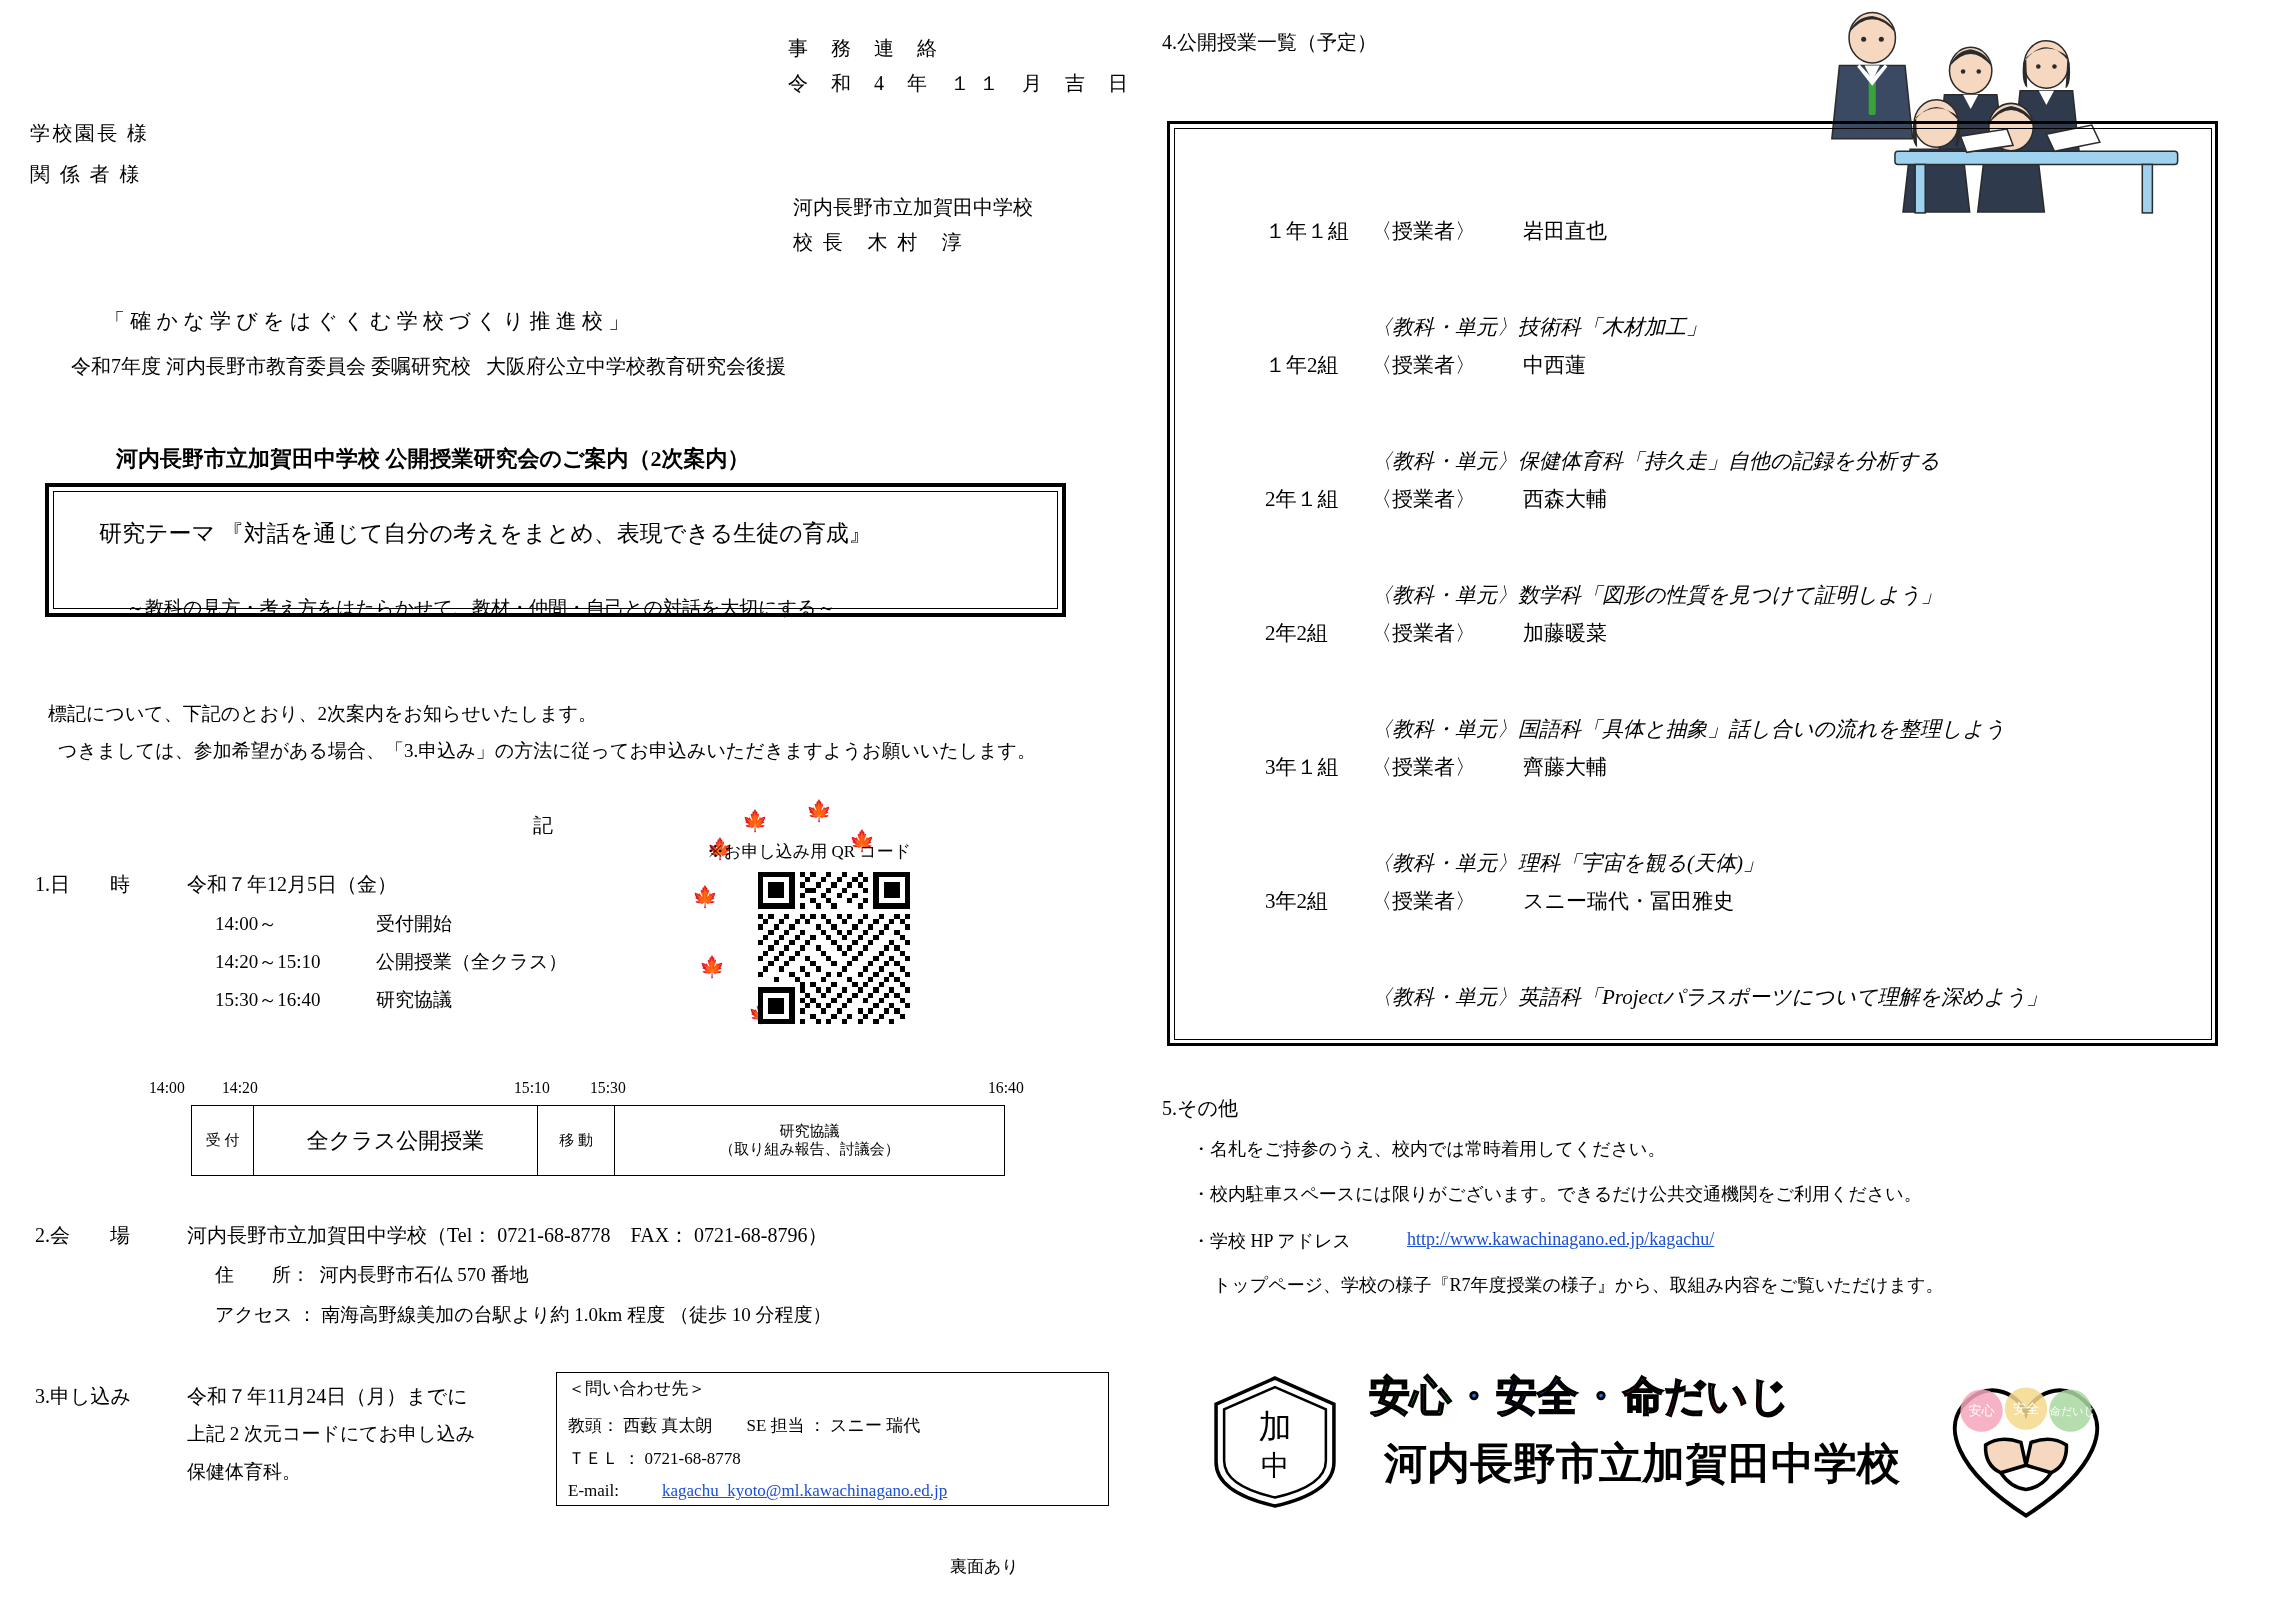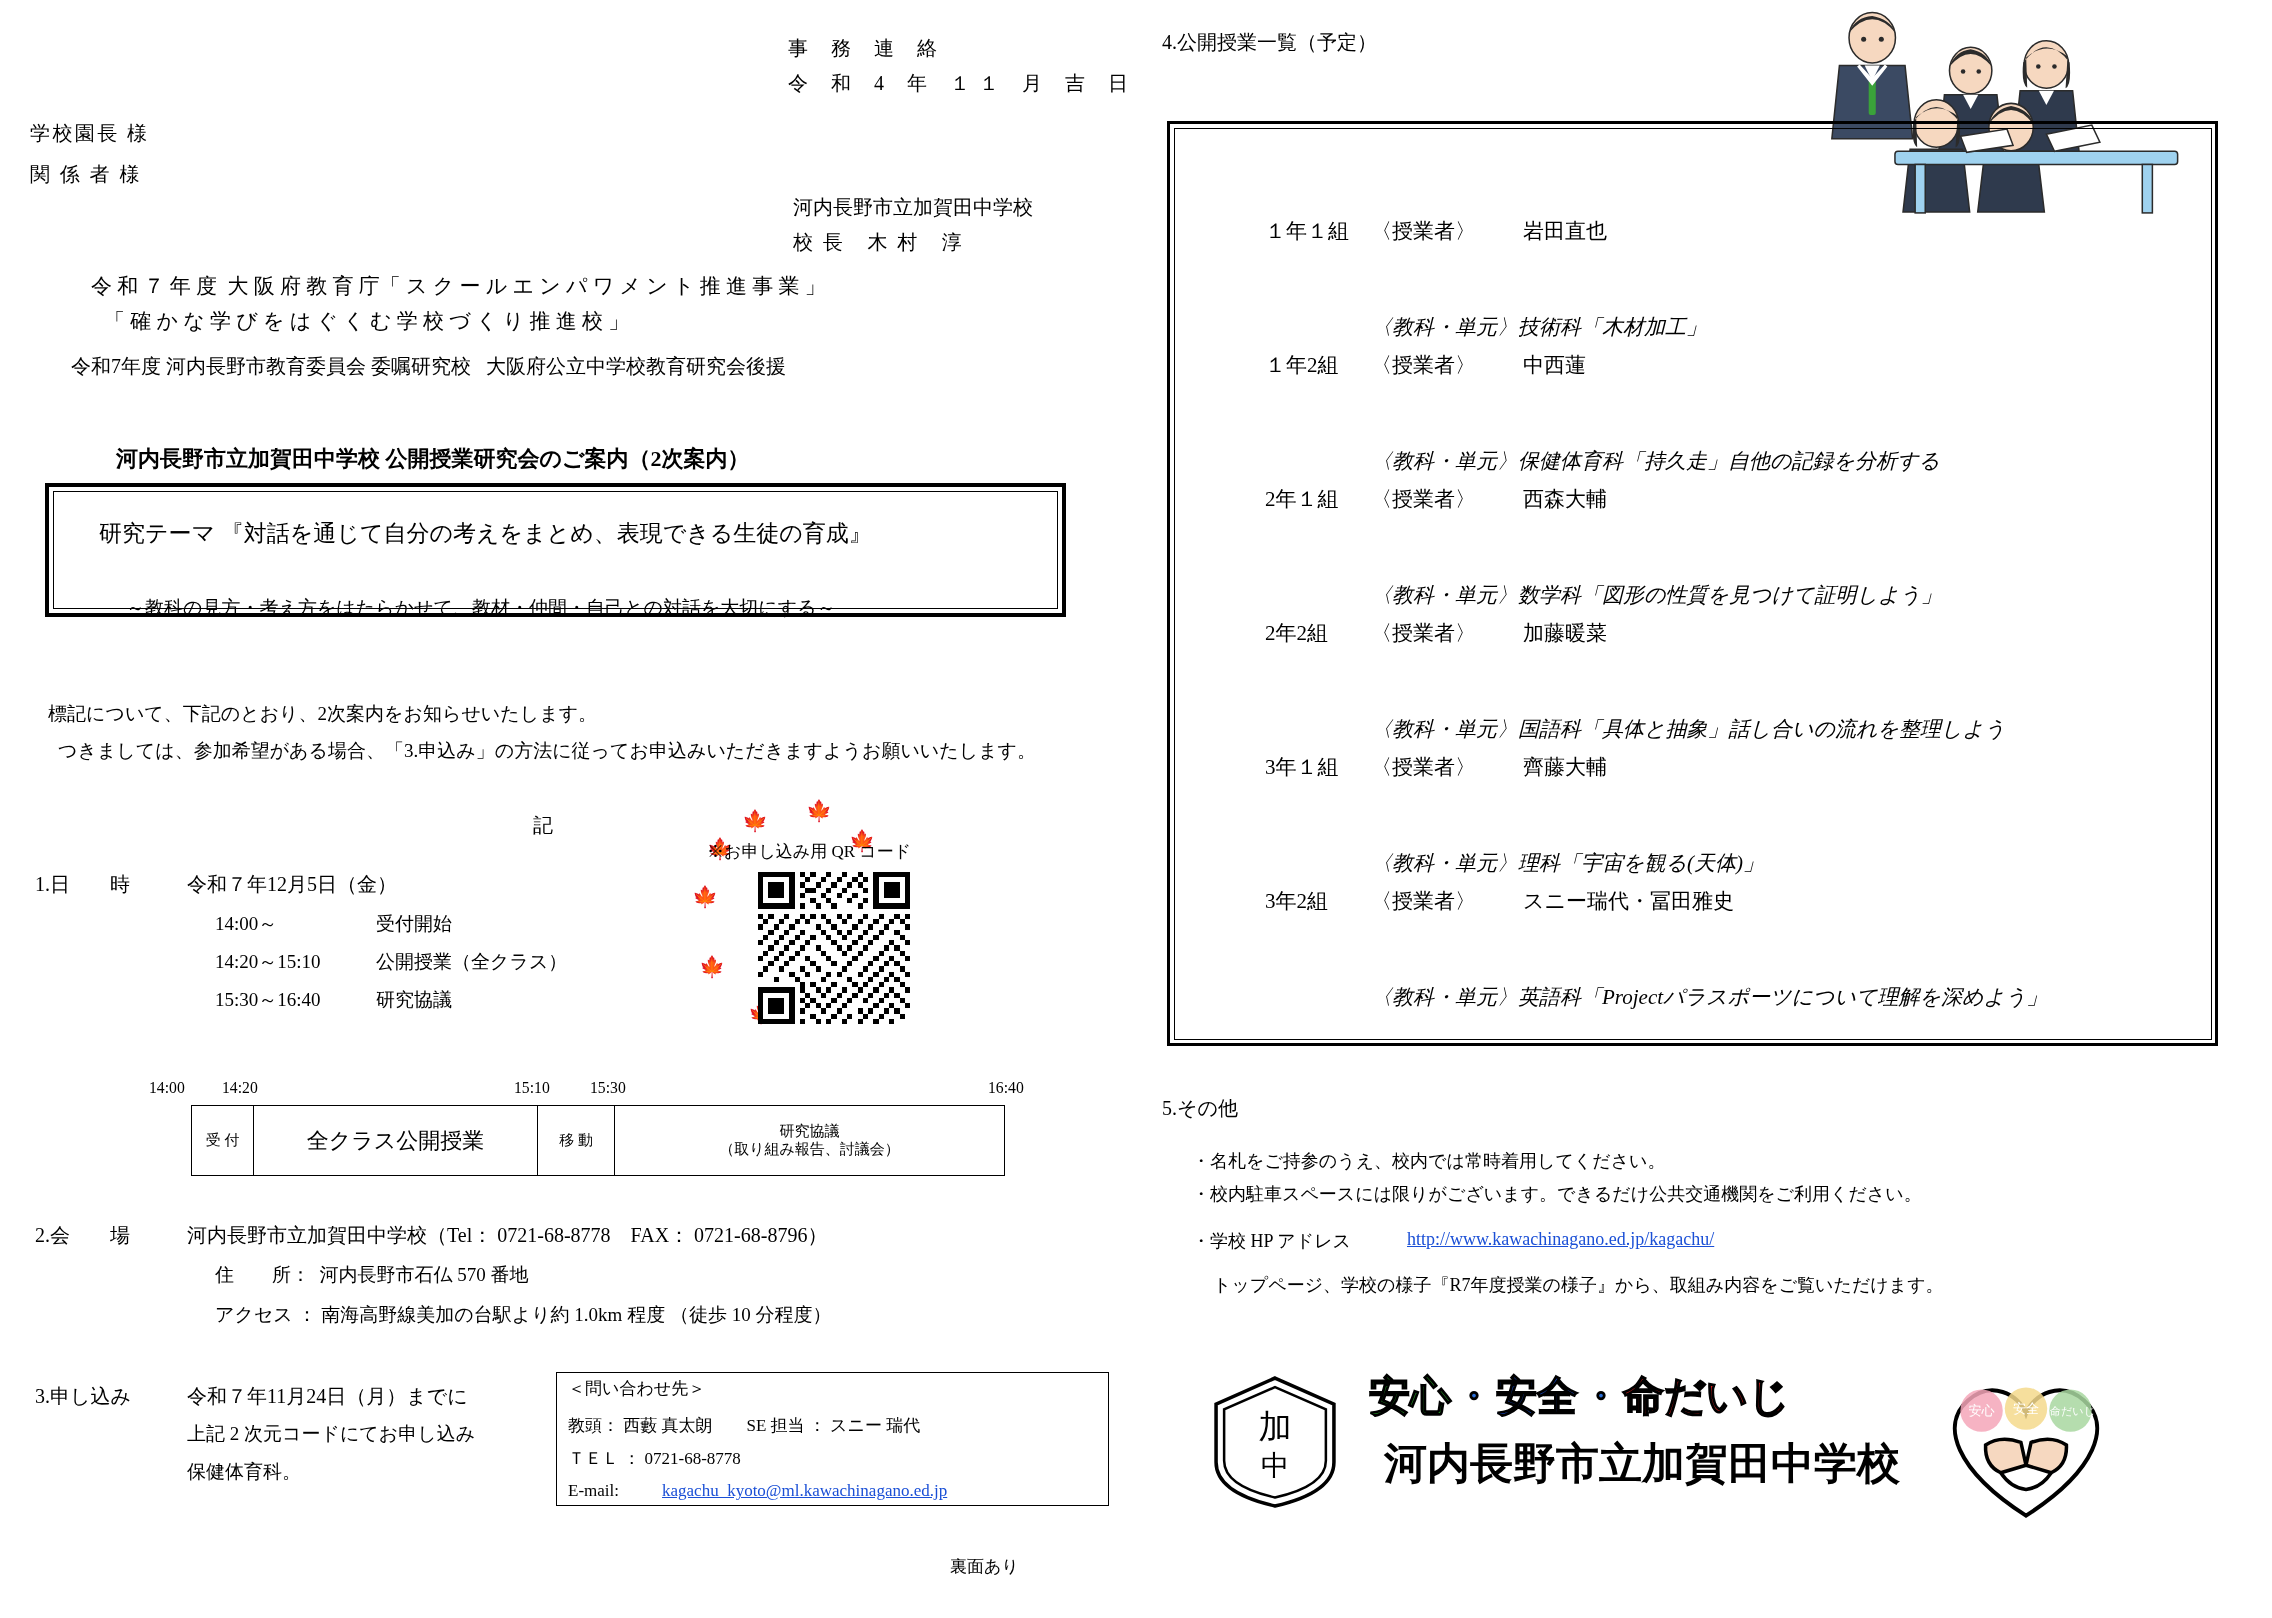--- a/index.html
+++ b/index.html
@@ -204,21 +204,20 @@
 
     <div class="t sp1" id="doc-type">事 務 連 絡</div>
     <div class="t sp1" id="doc-date">令 和 4 年 １１ 月 吉 日</div>
 
     <div class="t sp3" id="addressee-1">学校園長 様</div>
     <div class="t sp3" id="addressee-2">関 係 者 様</div>
 
     <div class="t" id="sender-school">河内長野市立加賀田中学校</div>
     <div class="t sp3" id="sender-principal">校 長   木 村   淳</div>
 
-    <div class="t" id="project-line1">令 和 ７ 年 度  大 阪 府 教 育 庁「 ス ク ー ル エ ン パ ワ メ ン ト 推 進 事 業 」</div>
     <div class="t" id="project-line2">「 確 か な 学 び を は ぐ く む 学 校 づ く り 推 進 校 」</div>
     <div class="t" id="project-line3">令和7年度 河内長野市教育委員会 委嘱研究校   大阪府公立中学校教育研究会後援</div>
 
     <div class="t" id="invite-title">河内長野市立加賀田中学校 公開授業研究会のご案内（2次案内）</div>
 
     <div class="theme-box">
       <div class="theme-box-inner"></div>
     </div>
     <div class="t" id="theme-main">研究テーマ 『対話を通じて自分の考えをまとめ、表現できる生徒の育成』</div>
     <div class="t" id="theme-sub">～教科の見方・考え方をはたらかせて、教材・仲間・自己との対話を大切にする～</div>
@@ -618,21 +617,21 @@
     <div class="class-entry" style="left:66px; top:844px;">
       <div class="class-row1">
         <span class="cls-name">3年2組</span><span class="cls-teacher-label">〈授業者〉</span><span>スニー瑞代・冨田雅史</span>
       </div>
       <div class="class-row2" style="margin-left:106px;">
         <span class="cls-subject-label">〈教科・単元〉</span><span>英語科「Projectパラスポーツについて理解を深めよう」</span>
       </div>
     </div>
 
     <div class="t" id="sec5-title" style="left:5px;">5.その他</div>
-    <div class="sec5-item" id="sec5-1" style="left:35px;margin-top:12px;">・名札をご持参のうえ、校内では常時着用してください。</div>
+    <div class="sec5-item" id="sec5-1" style="left:35px;">・名札をご持参のうえ、校内では常時着用してください。</div>
     <div class="sec5-item" id="sec5-2" style="left:35px;">・校内駐車スペースには限りがございます。できるだけ公共交通機関をご利用ください。</div>
     <div class="sec5-item" id="sec5-3" style="left:35px;">・学校 HP アドレス</div>
     <div id="sec5-url" style="left:250px;">http://www.kawachinagano.ed.jp/kagachu/</div>
     <div id="sec5-4" style="left:56px;">トップページ、学校の様子『R7年度授業の様子』から、取組み内容をご覧いただけます。</div>
 
     <div class="footer-area" style="left:45px; top:1359px;">
       <div class="crest">
         <svg width="126" height="136" viewBox="0 0 250 270">
           <path d="M125 8 L242 60 L242 175 Q242 235 125 262 Q8 235 8 175 L8 60 Z" fill="#ffffff" stroke="#000" stroke-width="7"></path>
           <path d="M125 26 L226 70 L226 172 Q226 222 125 245 Q24 222 24 172 L24 70 Z" fill="none" stroke="#000" stroke-width="5"></path>

